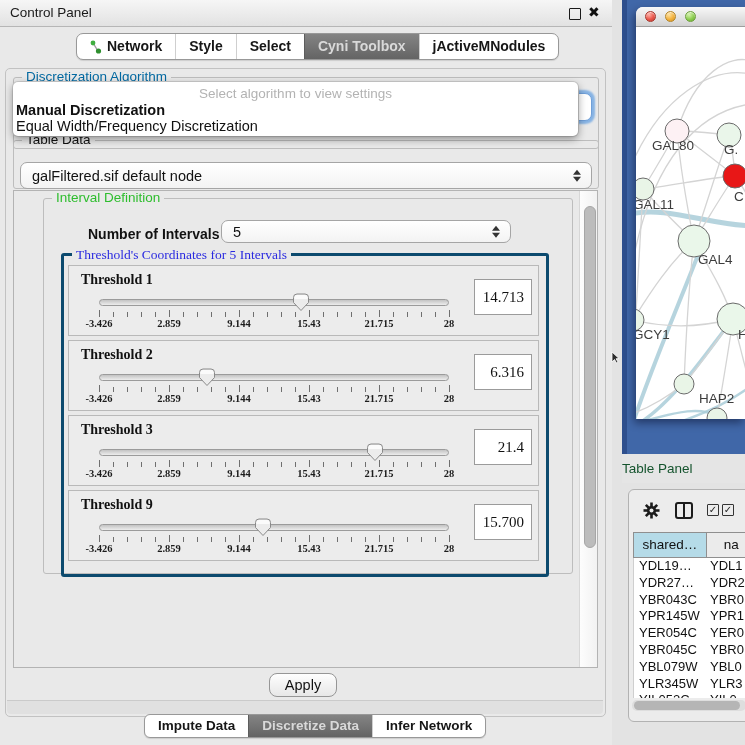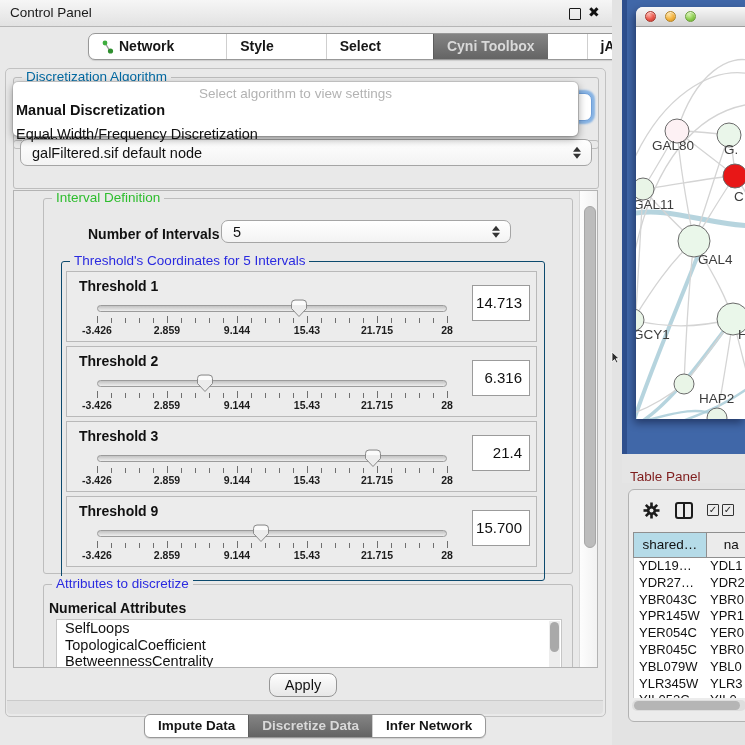--- a/index.html
+++ b/index.html
@@ -12,64 +12,64 @@
   .titlebar .title{position:absolute;left:10px;top:0;line-height:26px;font-size:13.5px;color:#1a1a1a;}
   .float-ic{position:absolute;left:569px;top:8px;width:10px;height:10px;border:1.8px solid #1a1a1a;border-radius:1px;}
   .close-ic{position:absolute;left:588px;top:4px;font-size:14px;font-weight:bold;color:#111;}
   
   .segbar{position:absolute;display:flex;background:#fff;border:1px solid #989898;border-radius:7px;
           box-shadow:0 1px 1px rgba(0,0,0,.12);overflow:hidden;}
   .seg{display:flex;align-items:center;gap:5px;padding:0 13px;font-weight:bold;color:#161616;
        border-left:1px solid #cfcfcf;white-space:nowrap;}
   .seg:first-child{border-left:none;}
   .seg.sel{background:linear-gradient(#848484,#646464);color:#d9d9d9;border-left-color:#5d5d5d;}
-  #toptabs{left:88px;top:33px;height:25px;font-size:14px;gap:39px;}
+  #toptabs{left:76px;top:33px;height:25px;font-size:14px;}
   #toptabs .seg{line-height:23px;}
   #bottabs{left:144px;top:714px;height:22px;font-size:13.5px;border-radius:6px;}
   #bottabs .seg{line-height:20px;text-align:center;}
   .outer-panel{position:absolute;left:5px;top:68px;width:599px;height:647px;
                border:1.5px solid #c2c2c2;border-radius:5px;background:#e9e9e9;}
   
   .group{position:absolute;border:1px solid #bdbdbd;border-radius:3px;}
   .g-label{position:absolute;top:-9px;left:8px;background:#e9e9e9;padding:0 4px;font-size:13.5px;white-space:nowrap;}
   
   #g-alg{left:13px;top:77px;width:584px;height:70px;}
   #g-alg .g-label{color:#0369a1;}
   #combo-frag{position:absolute;left:20px;top:93px;width:570px;height:26px;border-radius:7px;background:#fff;
               border:1px solid #6f9fd8;box-shadow:0 0 2px 2.5px #86b3e4;z-index:2;}
   #popup{position:absolute;left:13px;top:82px;width:565px;height:54px;background:#fff;border-radius:5px;
          box-shadow:0 3px 9px rgba(0,0,0,.4),0 0 0 1px #cfcfcf;z-index:3;}
   #popup .ph{position:absolute;top:4px;left:0;width:100%;text-align:center;color:#b3b3b3;font-size:13.5px;}
   #popup .o1{position:absolute;top:20px;left:3px;font-size:14.5px;font-weight:bold;}
-  #popup .o2{position:absolute;top:36px;left:3px;font-size:14.5px;margin-top:8px;}
+  #popup .o2{position:absolute;top:36px;left:3px;font-size:14.5px;}
   
   #g-td{left:13px;top:140px;width:584px;height:47px;}
   #g-td .g-label{color:#111;}
   .combo{position:absolute;background:linear-gradient(#ffffff,#f3f3f3);border:1px solid #a5a5a5;border-radius:7px;
          font-size:14.5px;box-sizing:border-box;}
   .combo .val{position:absolute;left:11px;top:0;line-height:25px;}
   .spin{position:absolute;right:10px;top:50%;transform:translateY(-50%);width:8px;}
   .spin:before,.spin:after{content:"";display:block;width:0;height:0;border-left:4px solid transparent;
         border-right:4px solid transparent;margin:1.5px 0;}
   .spin:before{border-bottom:5px solid #333;}
   .spin:after{border-top:5px solid #333;}
-  #combo-td{left:20px;top:139px;width:572px;height:27px;}
+  #combo-td{left:20px;top:162px;width:572px;height:27px;}
   #combo-td .val{line-height:26px;}
   
   #scrollpanel{position:absolute;left:13px;top:190px;width:585px;height:478px;border:1px solid #b3b3b3;
                background:#e9e9e9;overflow:hidden;box-sizing:border-box;}
   #vtrack{position:absolute;left:565px;top:0;width:18px;height:476px;background:linear-gradient(90deg,#fdfdfd,#f1f1f1);
           border-left:1px solid #d7d7d7;}
   #vthumb{position:absolute;left:3.5px;top:15px;width:10px;height:340px;background:#bcbcbc;border:1px solid #a6a6a6;border-radius:6px;}
   #g-int{left:29px;top:7px;width:528px;height:374px;}
   #g-int .g-label{color:#2ebd2e;}
   #noi-label{position:absolute;left:44px;top:27px;font-size:14px;font-weight:bold;}
   #combo-noi{left:177px;top:21px;width:290px;height:23px;}
   #combo-noi .val{line-height:22px;}
-  #g-thr{position:absolute;left:17px;top:62px;width:482px;height:318px;border:1px solid #0c4a6e;border-radius:3px;}
+  #g-thr{position:absolute;left:17px;top:54px;width:482px;height:318px;border:3px solid #0c4a6e;border-radius:3px;font-family:Liberation Serif, serif;}
   #g-thr>.g-label{color:#2a2ae0;background:#e9e9e9;}
   .th-panel{position:absolute;left:4px;width:471px;height:71px;background:#ececec;border:1px solid #b9b9b9;box-sizing:border-box;}
   .th-label{position:absolute;left:12px;top:6px;font-size:14px;font-weight:bold;}
   .th-slider{position:absolute;left:28px;top:27px;width:356px;height:42px;}
   .track{position:absolute;left:2px;top:6px;width:350px;height:7px;border-radius:4px;
          background:linear-gradient(#c3c3c3,#ededed);border:1px solid #9b9b9b;box-sizing:border-box;}
   .thumb{position:absolute;top:0;}
   .ticks{position:absolute;left:2px;top:16px;}
   .tlabel{position:absolute;top:25px;transform:translateX(-50%);font-size:10.5px;font-weight:bold;color:#1c1c1c;white-space:nowrap;}
   .th-value{position:absolute;left:405px;top:13px;width:58px;height:36px;background:#fff;border:1px solid #9b9b9b;
@@ -90,21 +90,21 @@
   #macwin{position:absolute;left:636px;top:7px;width:109px;height:412px;border-radius:7px 0 0 0;overflow:hidden;
           background:#fff;box-shadow:-2px 4px 9px rgba(0,0,25,.45);}
   #mactb{height:19px;background:linear-gradient(#f8f8f8,#d2d2d2);border-bottom:1px solid #9e9e9e;
          display:flex;align-items:center;gap:9px;padding-left:9px;}
   .light{width:11px;height:11px;border-radius:50%;box-shadow:inset 0 1px 1px rgba(255,255,255,.7);}
   .l-red{background:radial-gradient(circle at 35% 30%,#ffb0a6,#e95549 55%,#b93a2e);border:1px solid #a5362c;box-sizing:border-box;}
   .l-yel{background:radial-gradient(circle at 35% 30%,#ffe3a0,#f2b03c 55%,#cf8f22);border:1px solid #b28426;box-sizing:border-box;}
   .l-grn{background:radial-gradient(circle at 35% 30%,#d6f3ae,#8ccd4f 55%,#63a52f);border:1px solid #6c9e3a;box-sizing:border-box;}
   #netcanvas{position:absolute;left:0;top:19px;}
   #tp-strip{position:absolute;left:622px;top:454px;width:123px;height:29px;background:#e5e5e5;}
-  #tp-strip span{position:absolute;left:8px;line-height:29px;font-size:13.5px;color:#7f1d1d;margin-top:8px;}
+  #tp-strip span{position:absolute;left:0;line-height:29px;font-size:13.5px;color:#14532d;}
   #tp-box{position:absolute;left:628px;top:489px;width:130px;height:233px;background:#ececec;
           border:1px solid #b2b2b2;border-radius:6px;box-sizing:border-box;}
   .tb-ic{position:absolute;top:12px;}
   #ic-gear{left:14px;}
   #ic-cols{left:46px;}
   .chk{position:absolute;top:14px;width:10px;height:10px;border:1.6px solid #333;border-radius:1px;
        font-size:10px;line-height:9px;text-align:center;font-weight:bold;color:#222;}
   #chk1{left:78px;} #chk2{left:93px;}
   #tbl{position:absolute;left:4px;top:42px;width:124px;}
   .hrow{display:flex;height:26px;}
@@ -360,32 +360,20 @@
               <span class="tlabel" style="left: 2px;">-3.426</span>
               <span class="tlabel" style="left: 72px;">2.859</span>
               <span class="tlabel" style="left: 142px;">9.144</span>
               <span class="tlabel" style="left: 212px;">15.43</span>
               <span class="tlabel" style="left: 282px;">21.715</span>
               <span class="tlabel" style="left: 352px;">28</span>
             </div>
             <div class="th-value">15.700</div>
           </div>
         </div>
-    </div>
-    <div id="g-attr">
-      <span class="g-label">Attributes to discretize</span>
-      <span id="na-label">Numerical Attributes</span>
-      <div id="attr-list">
-        <div class="attr-item">SelfLoops</div>
-          <div class="attr-item">TopologicalCoefficient</div>
-          <div class="attr-item">BetweennessCentrality</div>
-          <div id="list-sb">
-            <div class="th"></div>
-          </div>
-      </div>
     </div>
     <div id="vtrack">
         <div id="vthumb"></div>
       </div>
   </div>
 
   <div id="apply">Apply</div>
   <div id="bstrip"></div>
   <div class="segbar" id="bottabs">
       <div class="seg">

